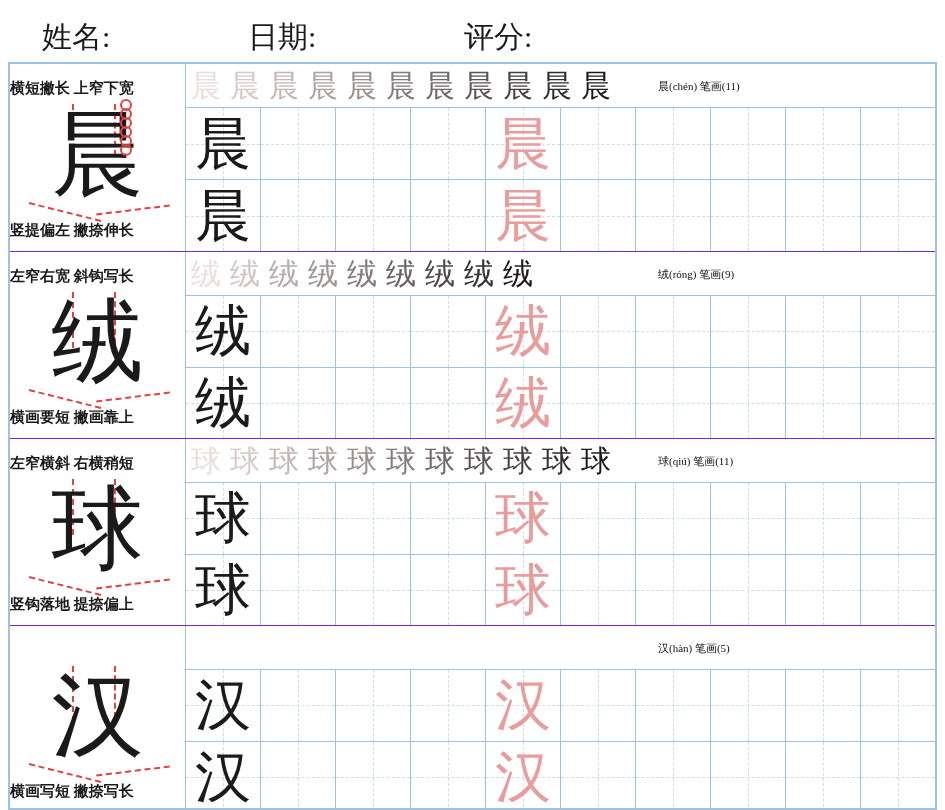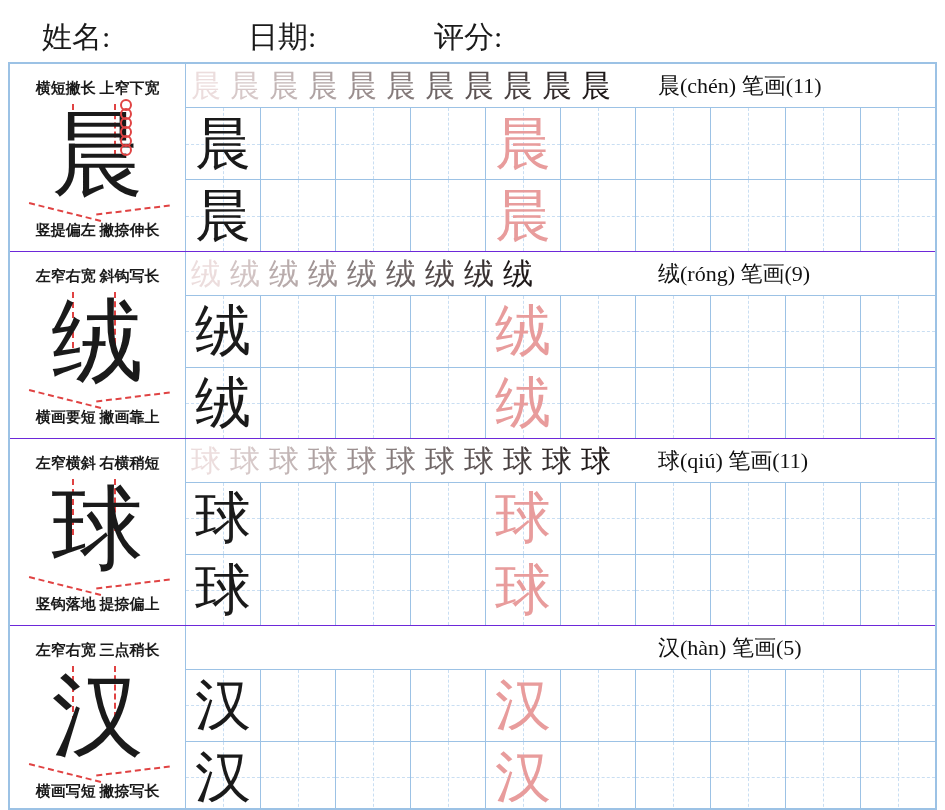--- a/index.html
+++ b/index.html
@@ -6,33 +6,33 @@
   html,body { width:945px; height:810px; overflow:hidden; background:#ffffff;
     font-family:"Liberation Serif","DejaVu Serif",serif; color:#1a1a1a; }
 
   .page { position:relative; width:945px; height:810px; background:#fff;padding-left:12px; }
 
   
   .header { position:absolute; top:0; left:0; width:945px; height:62px; }
   .header .h-item { position:absolute; top:17px; font-size:30px; white-space:nowrap; }
   .h-name  { left:42px; }
   .h-date  { left:248px; }
-  .h-score { left:434px;text-align:center; }
+  .h-score { left:464px;text-align:center; }
   .h-title { left:668px; letter-spacing:6px; }
 
   
   .sheet { position:absolute; left:8px; top:62px; width:929px; height:748px;
     border:2px solid #9cc2e5; overflow:hidden; }
 
   .block { display:flex; height:187px; background:#fff; }
   .block + .block { border-top:1px solid #6d28d9; }
 
   
   .left-panel { position:relative; width:176px; flex:none; border-right:1px solid #9cc2e5; }
-  .tip { position:absolute; left:0; width:100%; text-align:center;
+  .tip { position:absolute; left:0; width:100%; text-align:left;
     font-size:15px; font-weight:700; white-space:nowrap; }
   .tip-top { top:15px; }
   .tip-bottom { bottom:11px; }
   .model-char { position:absolute; top:50%; left:50%; transform:translate(-50%,-53%);
     font-size:92px; line-height:1; z-index:2; }
 
   .guide { position:absolute; z-index:1; }
   .g-v1 { left:62px;  top:40px; height:56px; border-left:2px dashed #e04343; }
   .g-v2 { left:104px; top:40px; height:52px; border-left:2px dashed #e04343; }
   .g-b1 { left:18px; bottom:38px; width:74px; border-top:2px dashed #e04343; transform:rotate(14deg); }
@@ -41,21 +41,21 @@
   .g-circle { width:12px; height:12px; border:2px solid #e04343; border-radius:50%;
     margin-top:-3px; background:transparent; }
 
   
   .right-area { flex:1; display:flex; flex-direction:column; min-width:0; }
 
   .stroke-row { position:relative; height:43px; flex:none; display:flex;
     align-items:center; padding-left:5px; overflow:hidden; }
   .glyph { display:inline-block; width:39px; font-size:30px; line-height:43px; text-align:left; }
   .char-info { position:absolute; left:472px; top:50%; transform:translateY(-50%);
-    font-size:22px; white-space:nowrap; color:#111; }
+    font-size:11px; white-space:nowrap; color:#111; }
 
   .practice-row { display:flex; flex:1; border-top:1px solid #9cc2e5; min-height:0; }
   .cell { position:relative; flex:1; min-width:0; border-right:1px solid #9cc2e5; }
   .cell:last-child { border-right:none; }
   .cell::before { content:""; position:absolute; left:50%; top:0; bottom:0;
     border-left:1px dashed #c9def2; }
   .cell::after { content:""; position:absolute; top:50%; left:0; right:0;
     border-top:1px dashed #c9def2; }
   .cell-char { position:absolute; inset:0; display:flex; align-items:center;
     justify-content:center; font-size:56px; line-height:1; z-index:2; }
@@ -227,21 +227,20 @@
             <div class="cell"></div>
             <div class="cell"></div>
             <div class="cell"></div>
             <div class="cell"></div>
           </div>
     </div>
   </section>
 
   <section class="block">
     <div class="left-panel">
-      <div class="tip tip-top">左窄右宽 三点稍长</div>
       <div class="guide g-v1"></div>
       <div class="guide g-v2"></div>
       <div class="guide g-b1"></div>
       <div class="guide g-b2"></div>
       <div class="g-circles"></div>
       <div class="model-char">汉</div>
       <div class="tip tip-bottom">横画写短 撇捺写长</div>
     </div>
     <div class="right-area">
       <div class="stroke-row">

